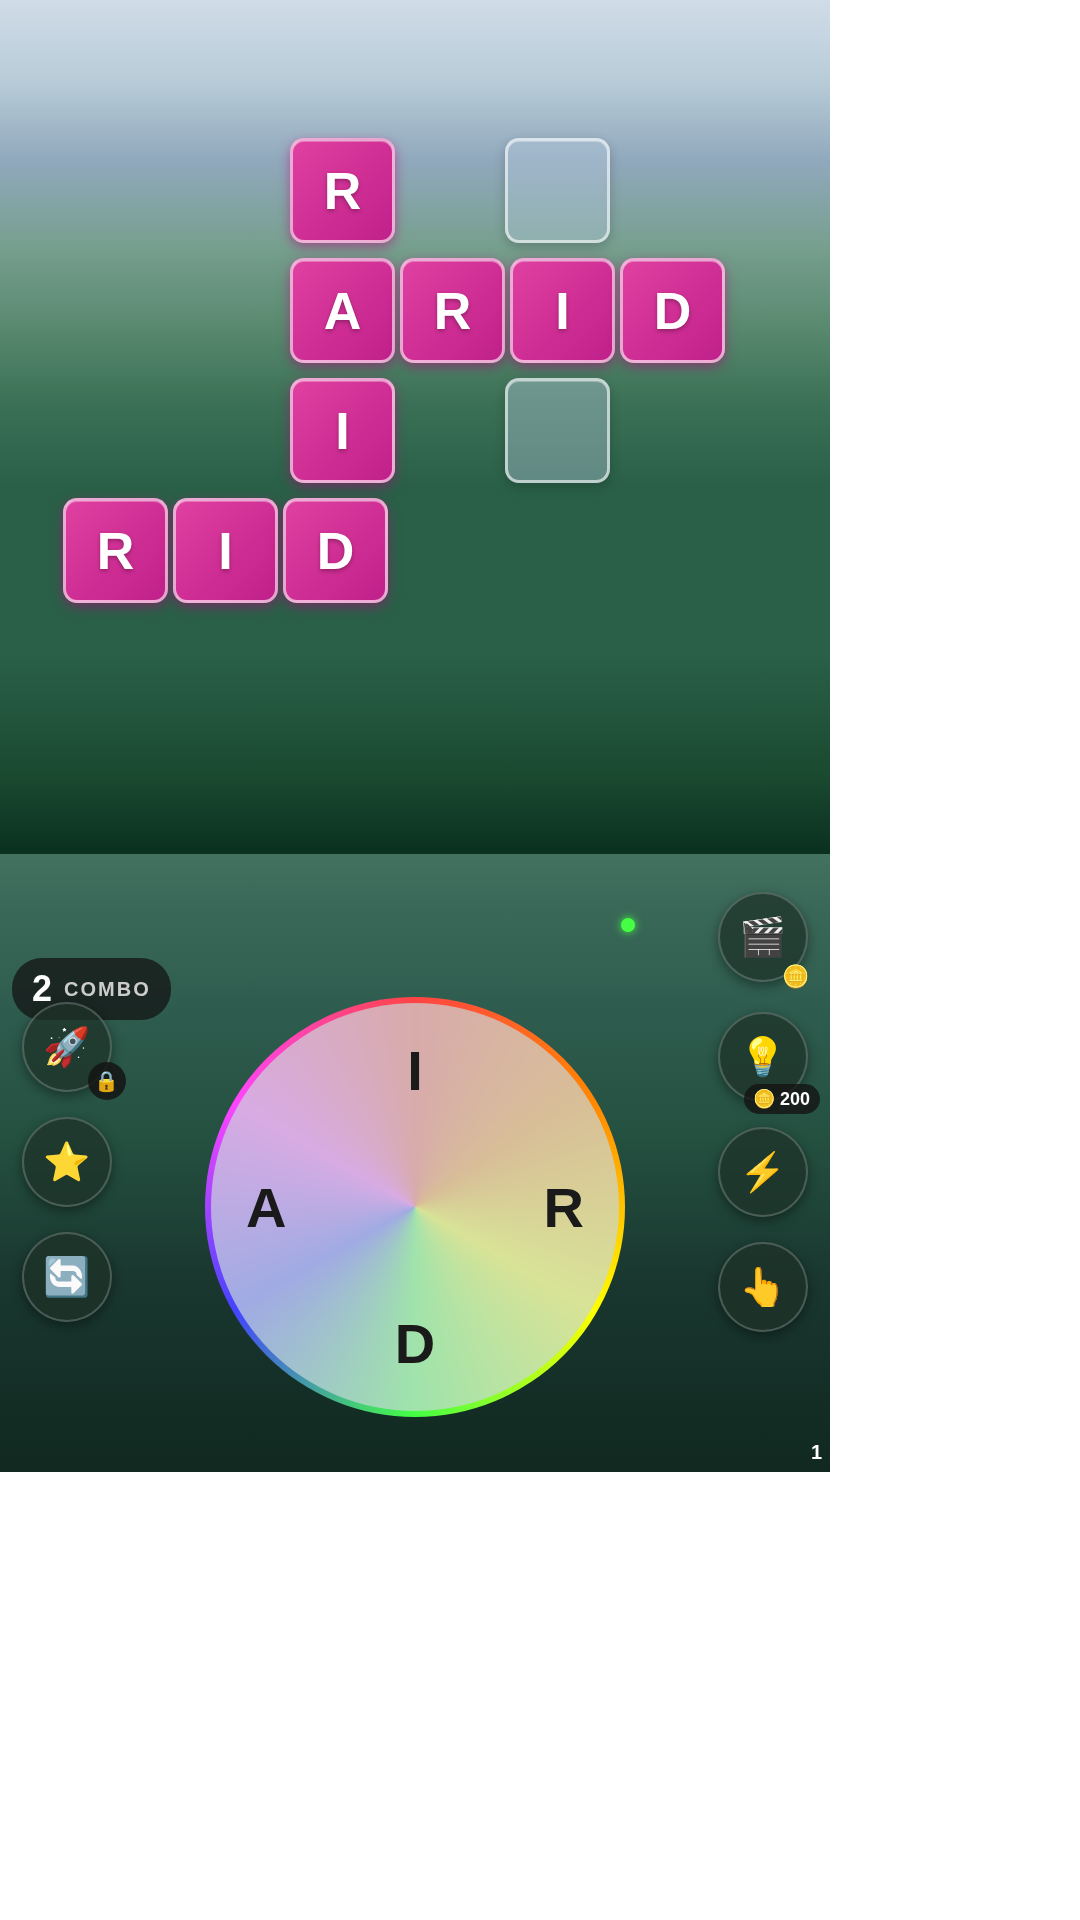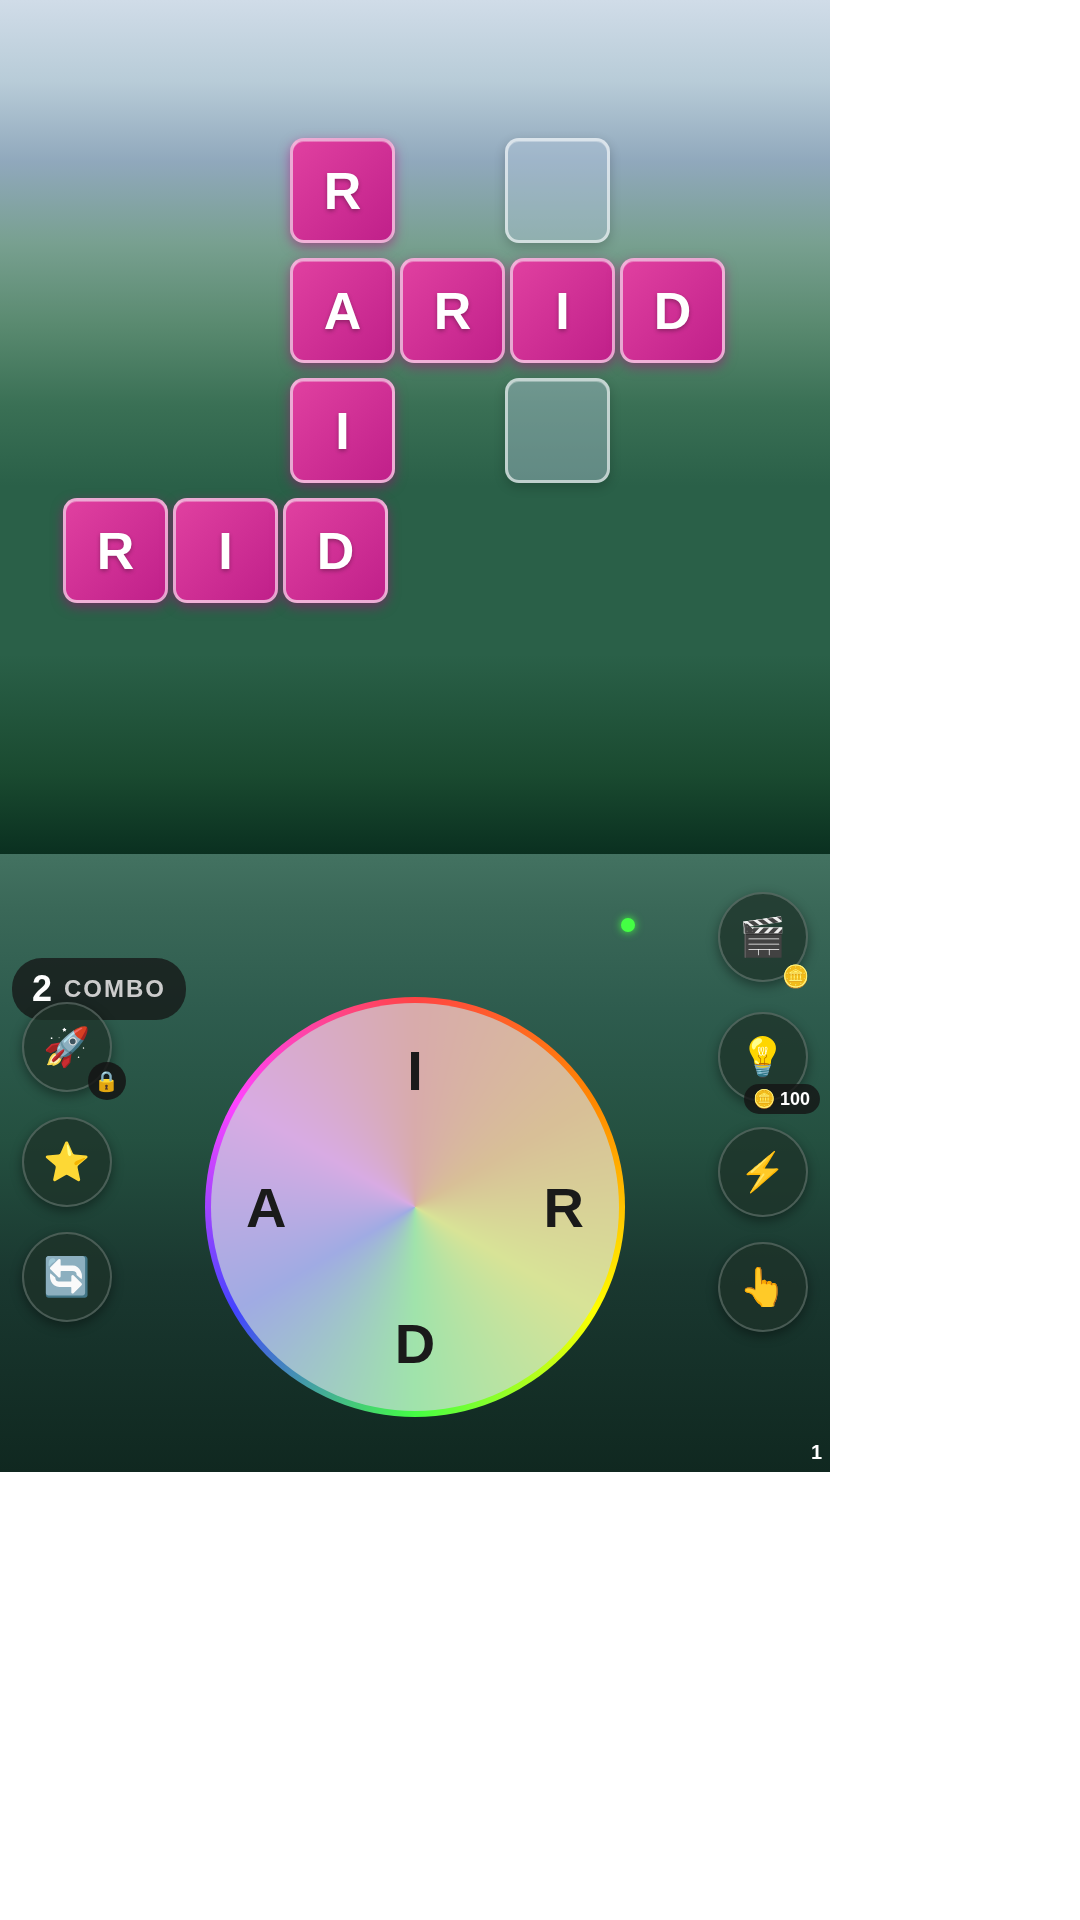--- a/index.html
+++ b/index.html
@@ -144,21 +144,21 @@
     }
 
     .combo-number {
       color: white;
       font-size: 36px;
       font-weight: bold;
     }
 
     .combo-text {
       color: #cccccc;
-      font-size: 24px;
+      font-size: 20px;
       font-weight: bold;
       letter-spacing: 2px;
     }
 
     
     .wheel-container {
       position: absolute;
       left: 50%;
       transform: translateX(-50%);
       bottom: 55px;
@@ -359,21 +359,21 @@
 
   <div class="icon-btn btn-star">⭐</div>
   <div class="icon-btn btn-refresh">🔄</div>
 
   <div class="icon-btn btn-video">🎬</div>
   <div class="coins-badge">🪙</div>
 
   <div class="icon-btn btn-hint">💡</div>
   <div class="hint-coins">
     <span>🪙</span>
-    <span>100</span>
+    <span>200</span>
   </div>
 
   <div class="icon-btn btn-lightning">⚡</div>
   <div class="icon-btn btn-hand">👆</div>
 
   <div class="small-badge">1</div>
 
 </div>
 
 </body></html>

